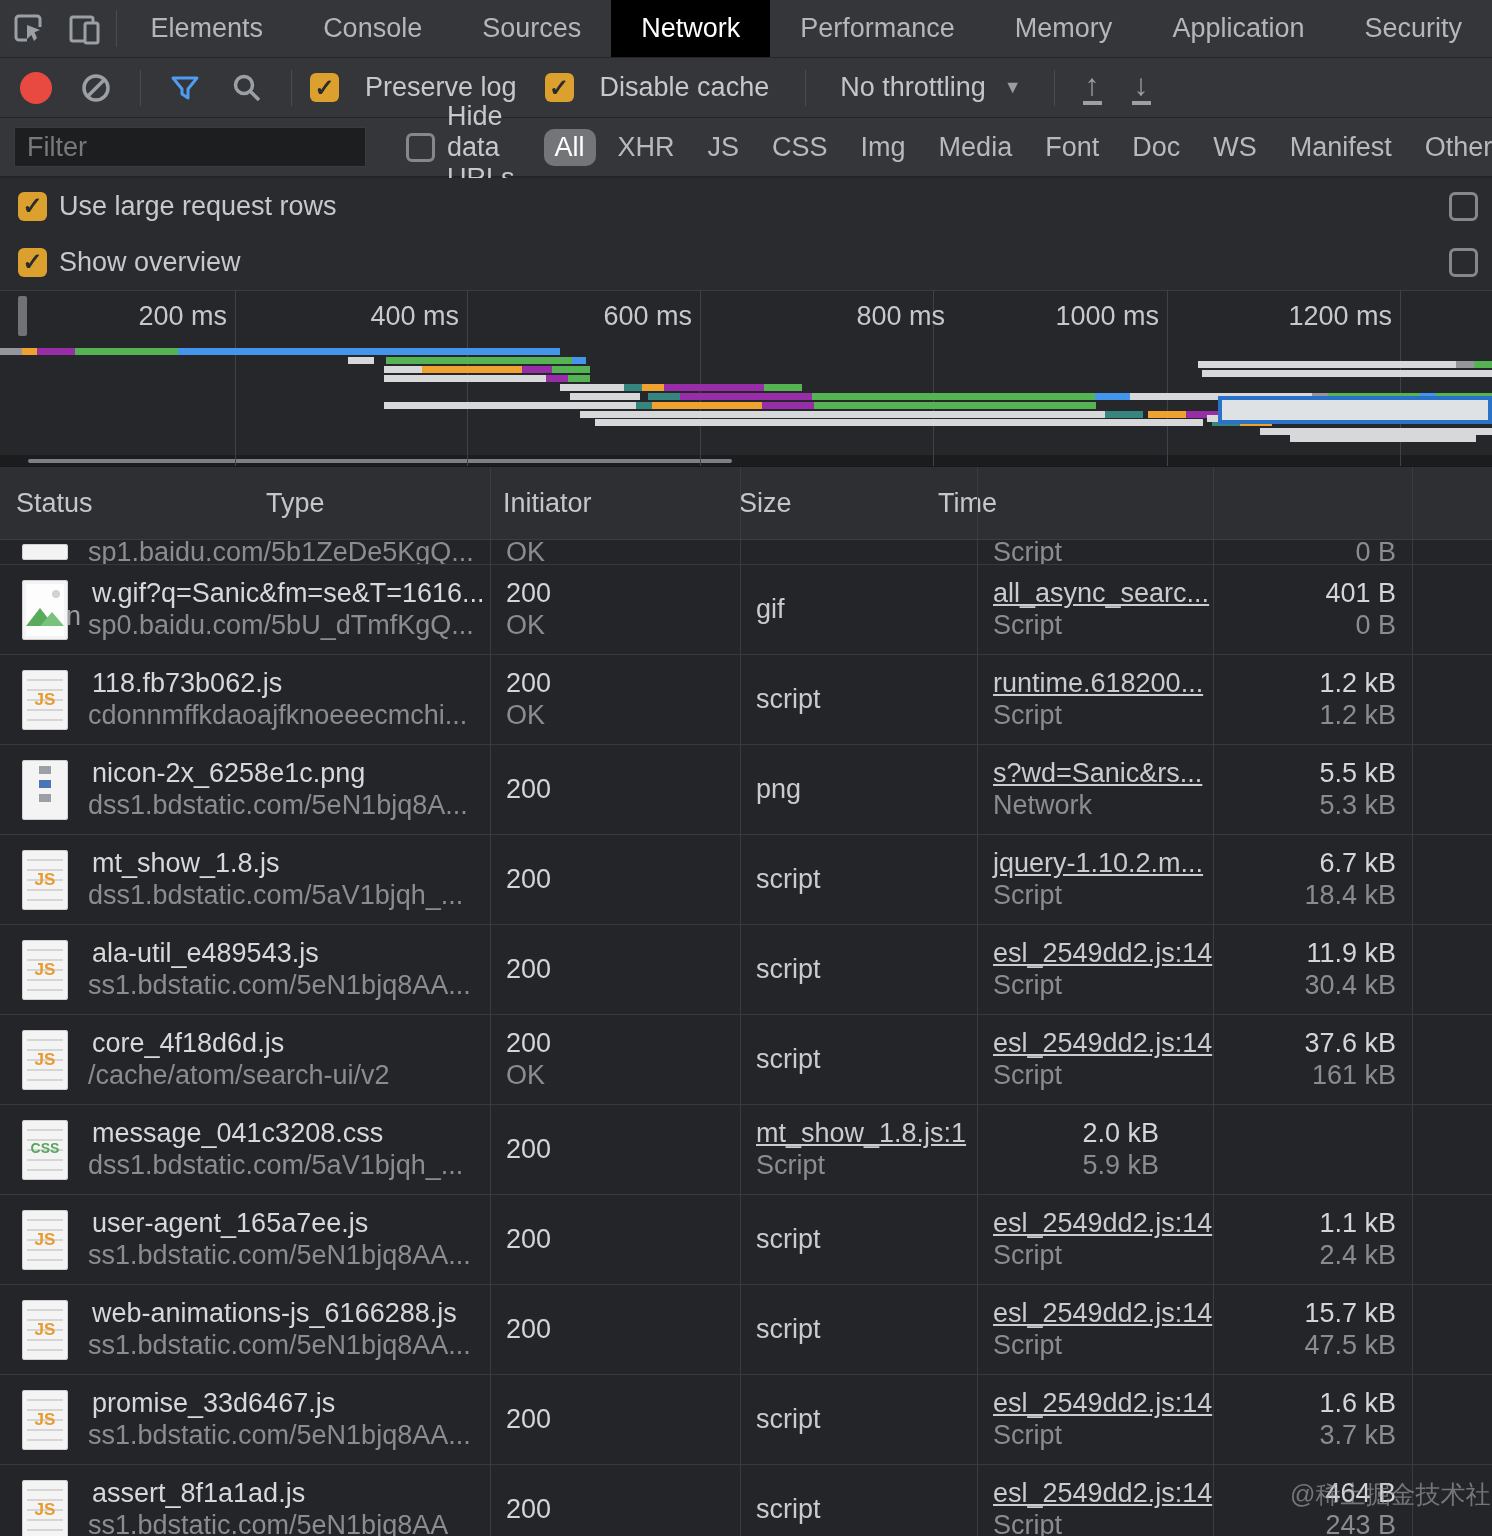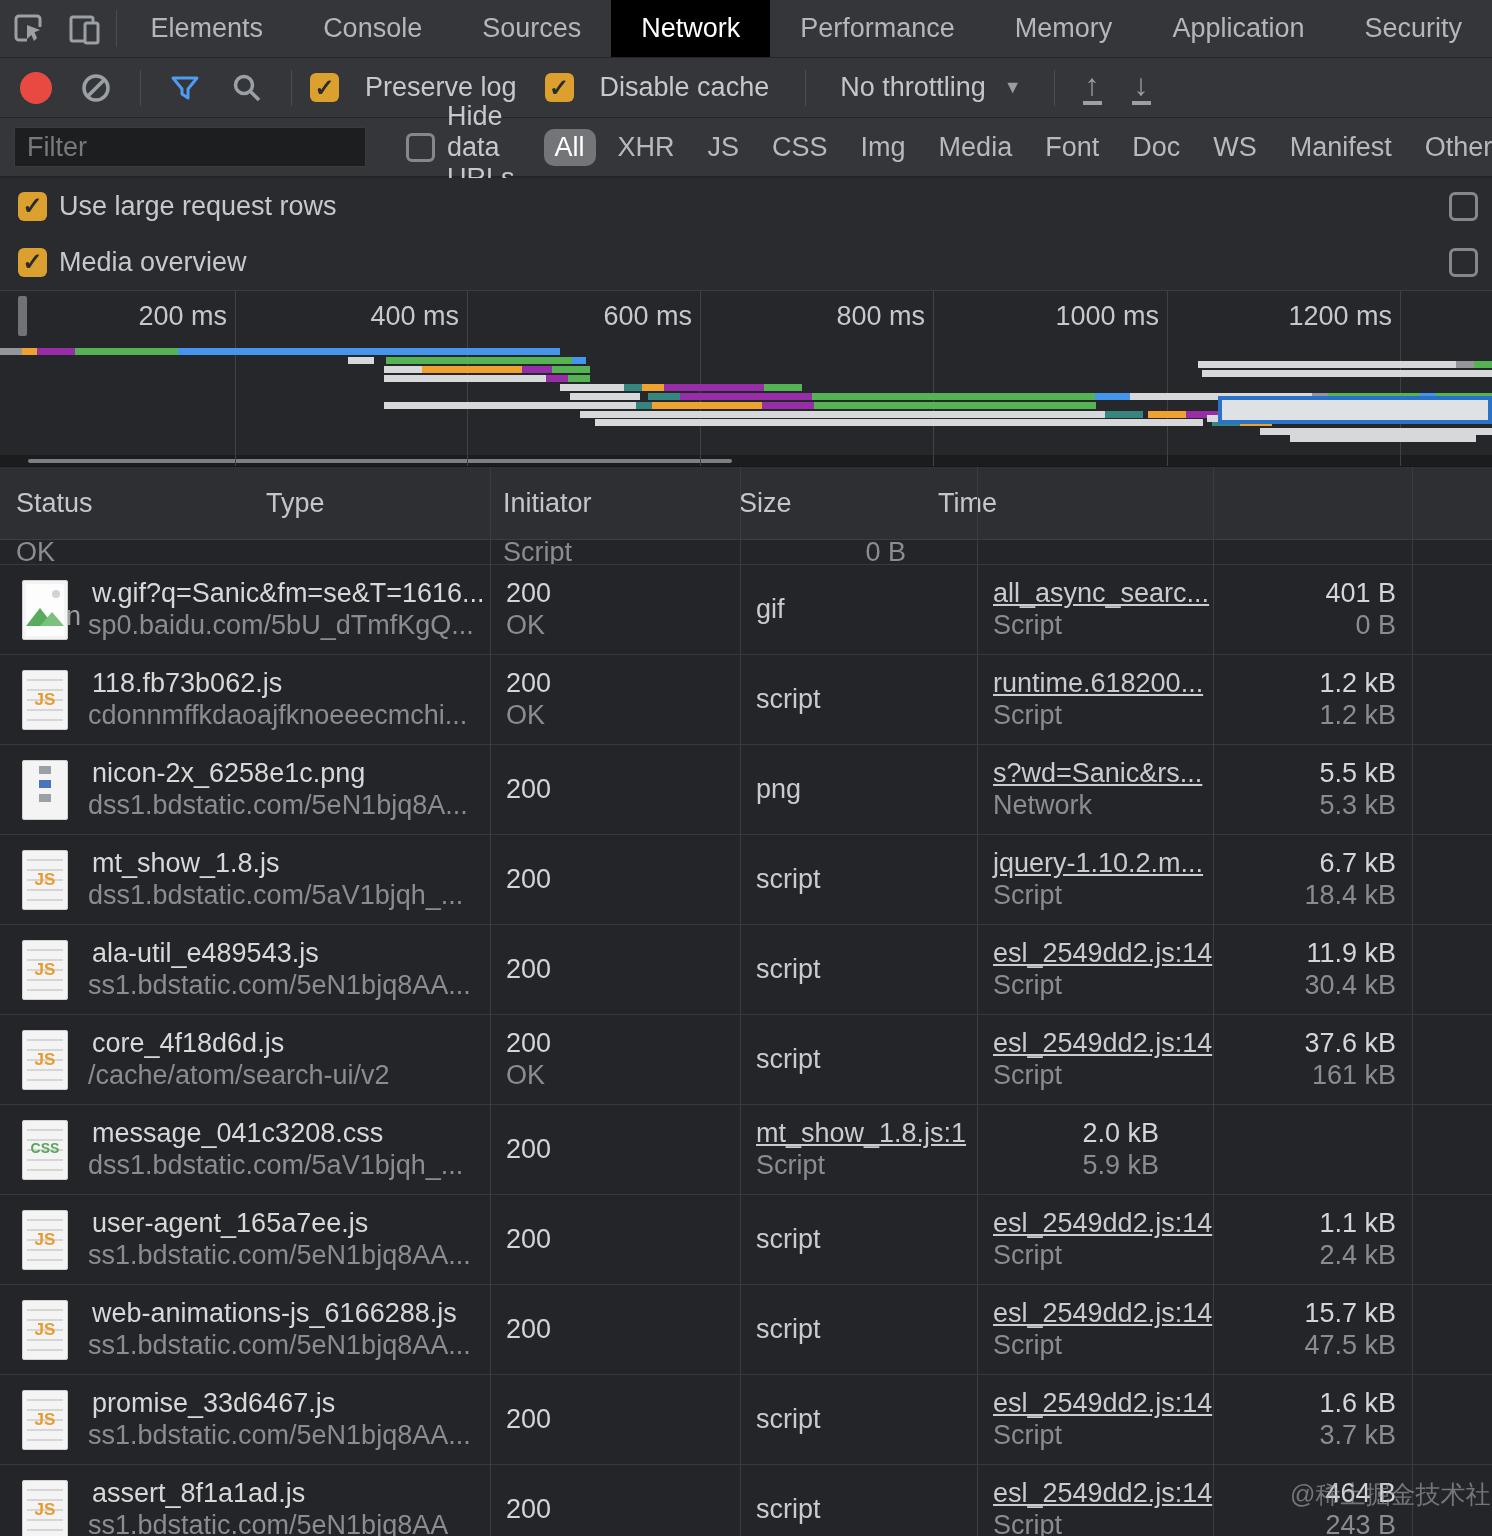--- a/index.html
+++ b/index.html
@@ -179,37 +179,37 @@
     </div>
 </div>
 
 <div class="optrow">
   <span class="cb checked">✓</span>
   <span class="lbl">Use large request rows</span>
   <span class="cb unchecked right-cb">✓</span>
 </div>
 <div class="optrow" style="height:56px">
   <span class="cb checked">✓</span>
-  <span class="lbl">Media overview</span>
+  <span class="lbl">Show overview</span>
   <span class="cb unchecked right-cb">✓</span>
 </div>
 
 <div class="overview" id="overview">
   <div class="ov-handle"></div>
   <div class="ov-bottom">
       <div class="ov-bottom-line"></div>
     </div>
 <div class="gridline" style="left: 235px;"></div>
     <div class="ticklabel" style="left: 67px;">200 ms</div>
     <div class="gridline" style="left: 467px;"></div>
     <div class="ticklabel" style="left: 299px;">400 ms</div>
     <div class="gridline" style="left: 700px;"></div>
     <div class="ticklabel" style="left: 532px;">600 ms</div>
     <div class="gridline" style="left: 933px;"></div>
-    <div class="ticklabel" style="left: 765px;">800 ms</div>
+    <div class="ticklabel" style="left: 785px;">800 ms</div>
     <div class="gridline" style="left: 1167px;"></div>
     <div class="ticklabel" style="left: 999px;">1000 ms</div>
     <div class="gridline" style="left: 1400px;"></div>
     <div class="ticklabel" style="left: 1232px;">1200 ms</div>
     <div class="bar" style="left: 0px; width: 22px; top: 57px; background: rgb(148, 150, 154);"></div>
     <div class="bar" style="left: 22px; width: 15px; top: 57px; background: rgb(239, 162, 47);"></div>
     <div class="bar" style="left: 37px; width: 38px; top: 57px; background: rgb(151, 46, 168);"></div>
     <div class="bar" style="left: 75px; width: 103px; top: 57px; background: rgb(85, 179, 84);"></div>
     <div class="bar" style="left: 178px; width: 382px; top: 57px; background: rgb(68, 150, 236);"></div>
     <div class="bar" style="left: 348px; width: 26px; top: 66px; background: rgb(214, 216, 218);"></div>
@@ -263,20 +263,26 @@
 <div class="nettable" id="nettable">
   <div class="thead" id="thead">
       <div class="th" style="width: 250px;">Status</div>
       <div class="th" style="width: 237px;">Type</div>
       <div class="th" style="width: 236px;">Initiator</div>
       <div class="th" style="width: 199px;">Size</div>
       <div class="th" style="width: 80px;">Time</div>
     </div>
   <div id="rows">
       <div class="row cut-top">
+        <div class="cell c-name">
+          <div class="fico stub"></div>
+          <div class="name-text">
+            <div class="single-mid" style="left: 0px; color: rgb(138, 141, 144);">sp1.baidu.com/5b1ZeDe5KgQ...</div>
+          </div>
+        </div>
         <div class="cell c-status">
           <div class="single-mid" style="color: rgb(138, 141, 144);">OK</div>
         </div>
         <div class="cell c-type"></div>
         <div class="cell c-init">
           <div class="single-mid" style="color: rgb(138, 141, 144);">Script</div>
         </div>
         <div class="cell c-size">
           <div class="single-mid" style="left: auto; right: 16px; color: rgb(138, 141, 144);">0 B</div>
         </div>

